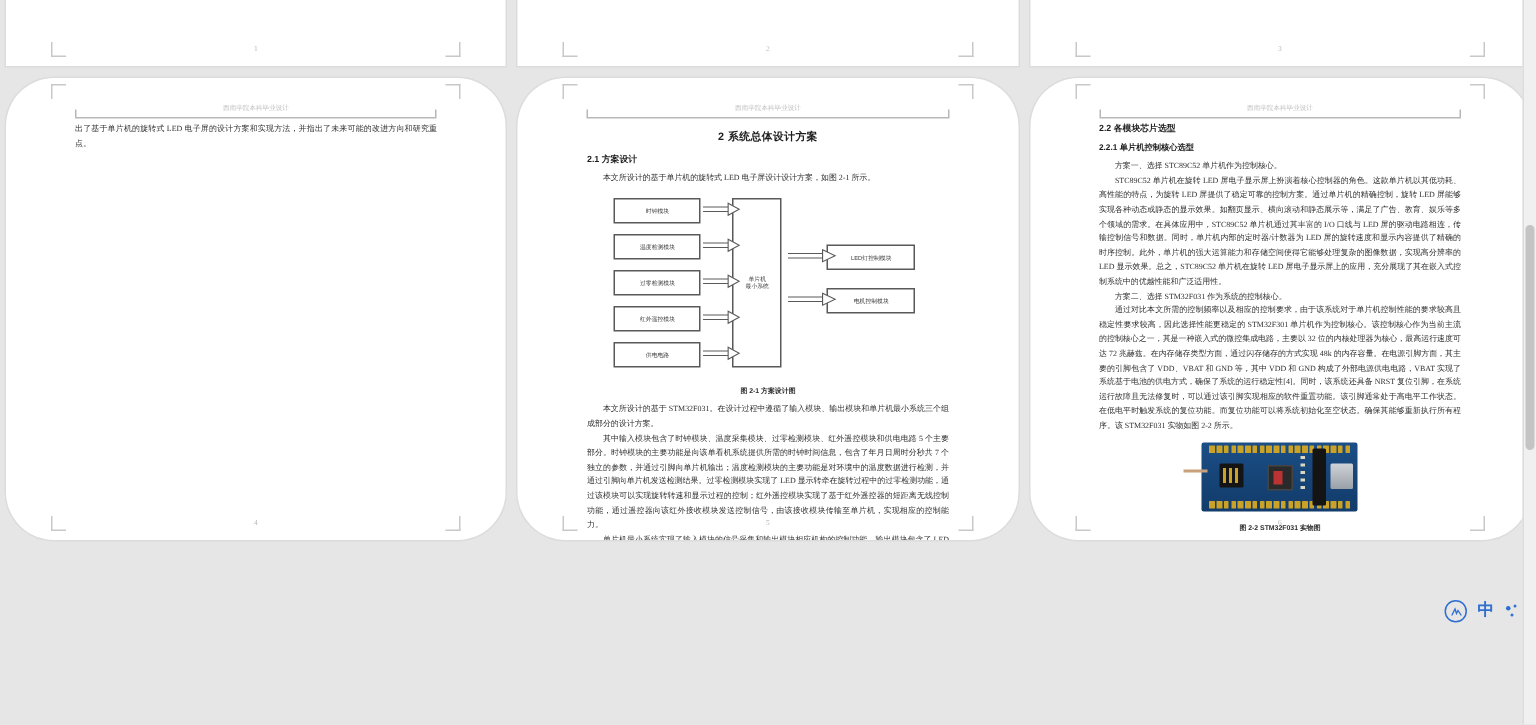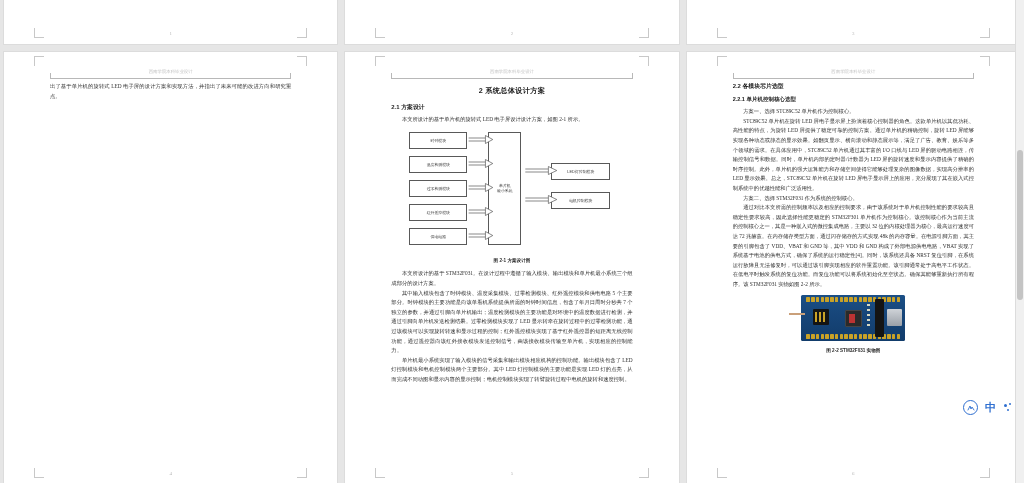--- a/index.html
+++ b/index.html
@@ -18,21 +18,21 @@
 
   .page{
     background:#ffffff;
     position:relative;
     flex:1 1 0;
     box-sizing:border-box;
     box-shadow:0 0 0 1px #dcdcdc;
     overflow:hidden;
   }
   .page-top{height:44px;}
-  .page-main{height:432px;}
+  .page-main{height:308px;border-radius:32px;}
 
   
   .cmark{position:absolute;width:9px;height:9px;pointer-events:none;}
   .cmark.tl{border-left:1px solid #c8c8c8;border-top:1px solid #c8c8c8;left:30px;top:4px;}
   .cmark.tr{border-right:1px solid #c8c8c8;border-top:1px solid #c8c8c8;right:30px;top:4px;}
   .cmark.bl{border-left:1px solid #c8c8c8;border-bottom:1px solid #c8c8c8;left:30px;bottom:6px;}
   .cmark.br{border-right:1px solid #c8c8c8;border-bottom:1px solid #c8c8c8;right:30px;bottom:6px;}
 
   .folio{
     position:absolute;left:0;right:0;text-align:center;

